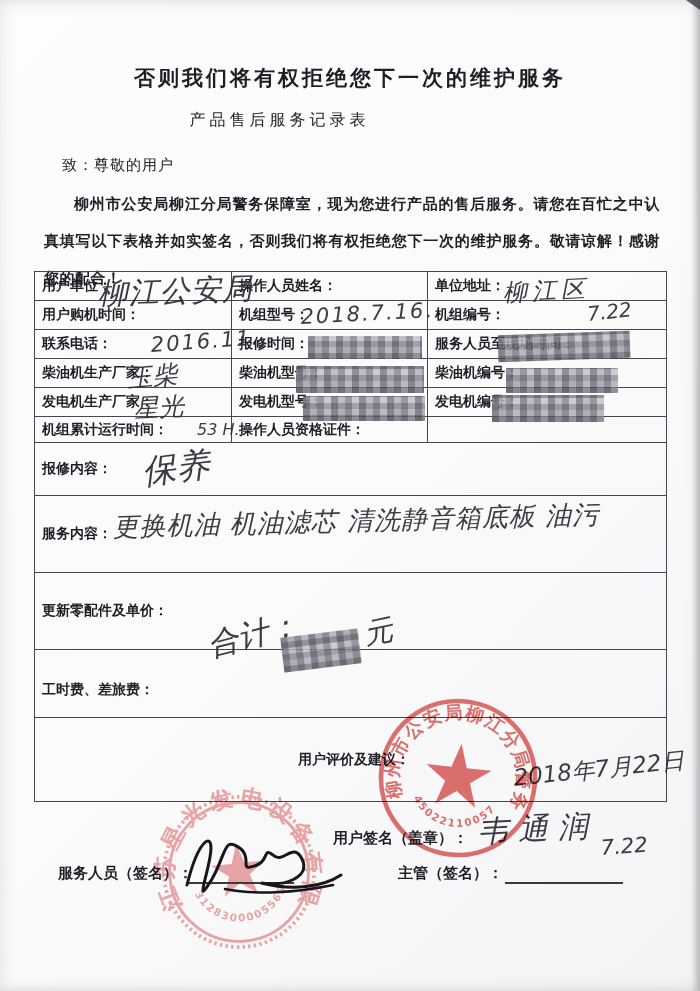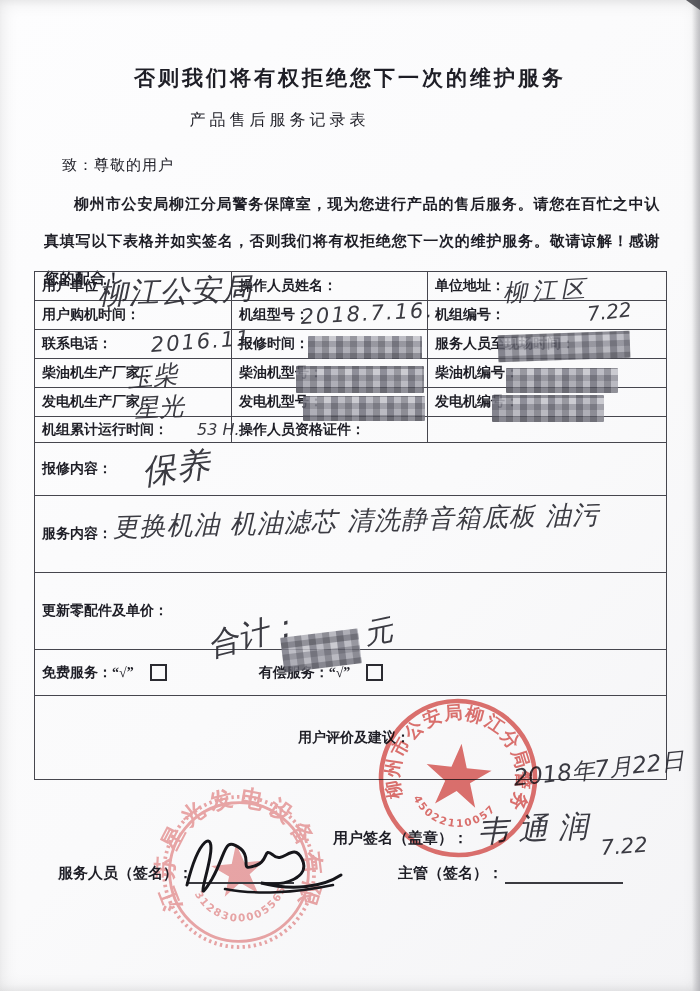--- a/index.html
+++ b/index.html
@@ -112,29 +112,21 @@
       <tr>
         <td class="h54 top" colspan="3">报修内容：</td>
       </tr>
       <tr>
         <td class="h78 top" colspan="3">服务内容：</td>
       </tr>
       <tr>
         <td class="h78 top" colspan="3">更新零配件及单价：</td>
       </tr>
       <tr>
-        <td class="h47" colspan="3">
-          <div class="svc-row">
-            <span>免费服务：“√”</span>
-            <span class="cbox"></span>
-            <span class="svc-gap"></span>
-            <span>有偿服务：“√”</span>
-            <span class="cbox"></span>
-          </div>
-        </td>
+        <td class="h57 top" colspan="3" style="padding-top:12px">工时费、差旅费：</td>
       </tr>
       <tr>
         <td class="h85 top" colspan="3">用户评价及建议：</td>
       </tr>
     </tbody>
   </table>
 
   <div class="px" style="left:308px;top:336px;width:114px;height:23px"></div>
   <div class="px" style="left:498px;top:333px;width:132px;height:27px;transform:rotate(-2deg)"></div>
   <div class="px" style="left:296px;top:366px;width:128px;height:27px"></div>

